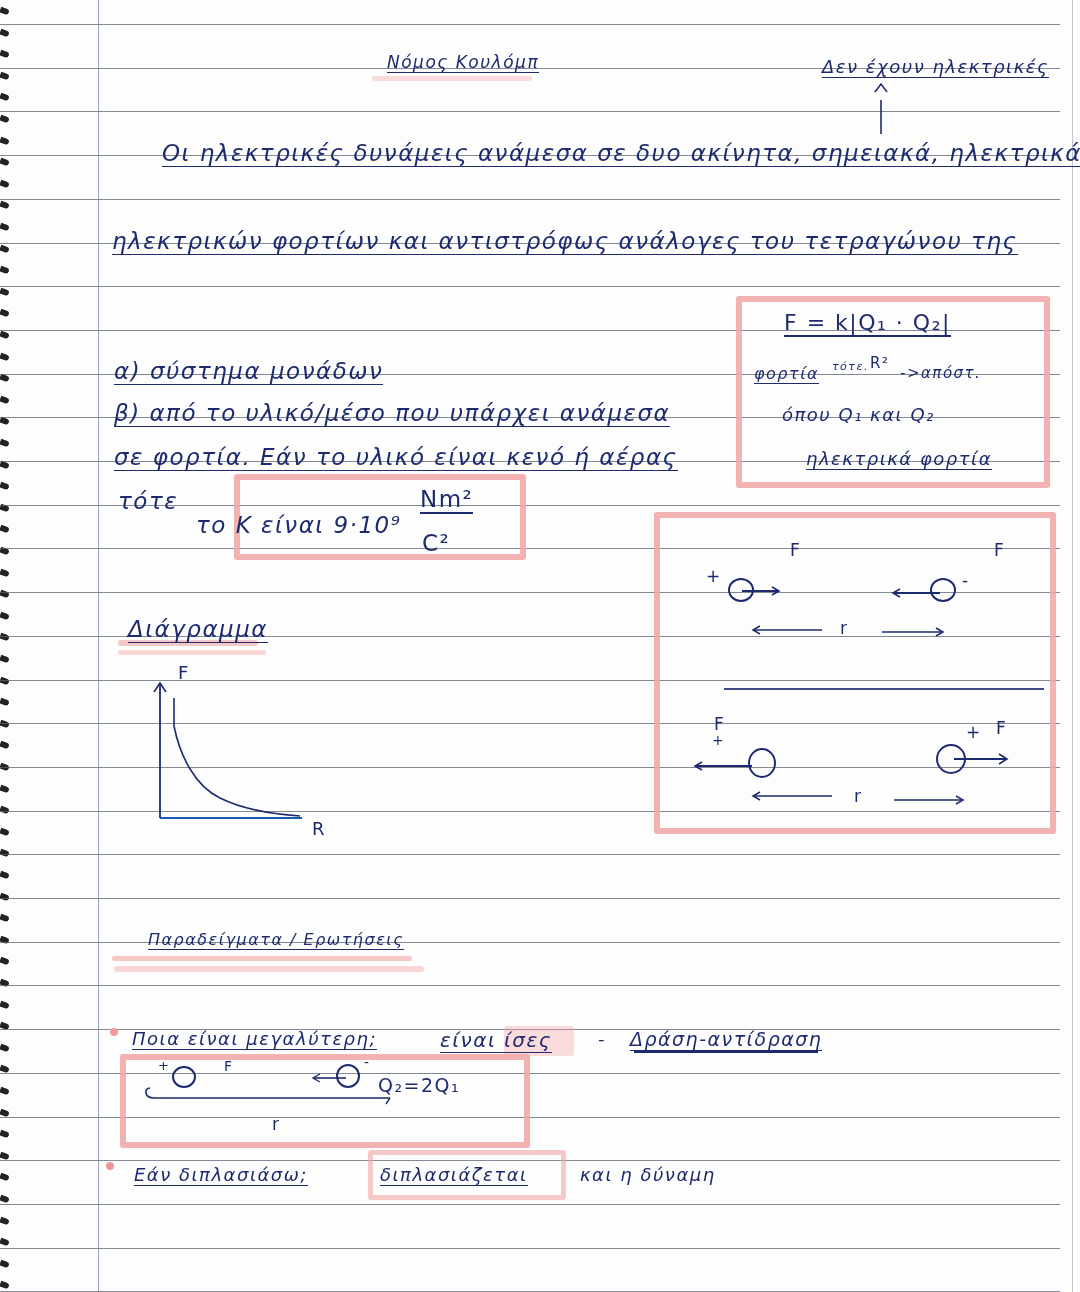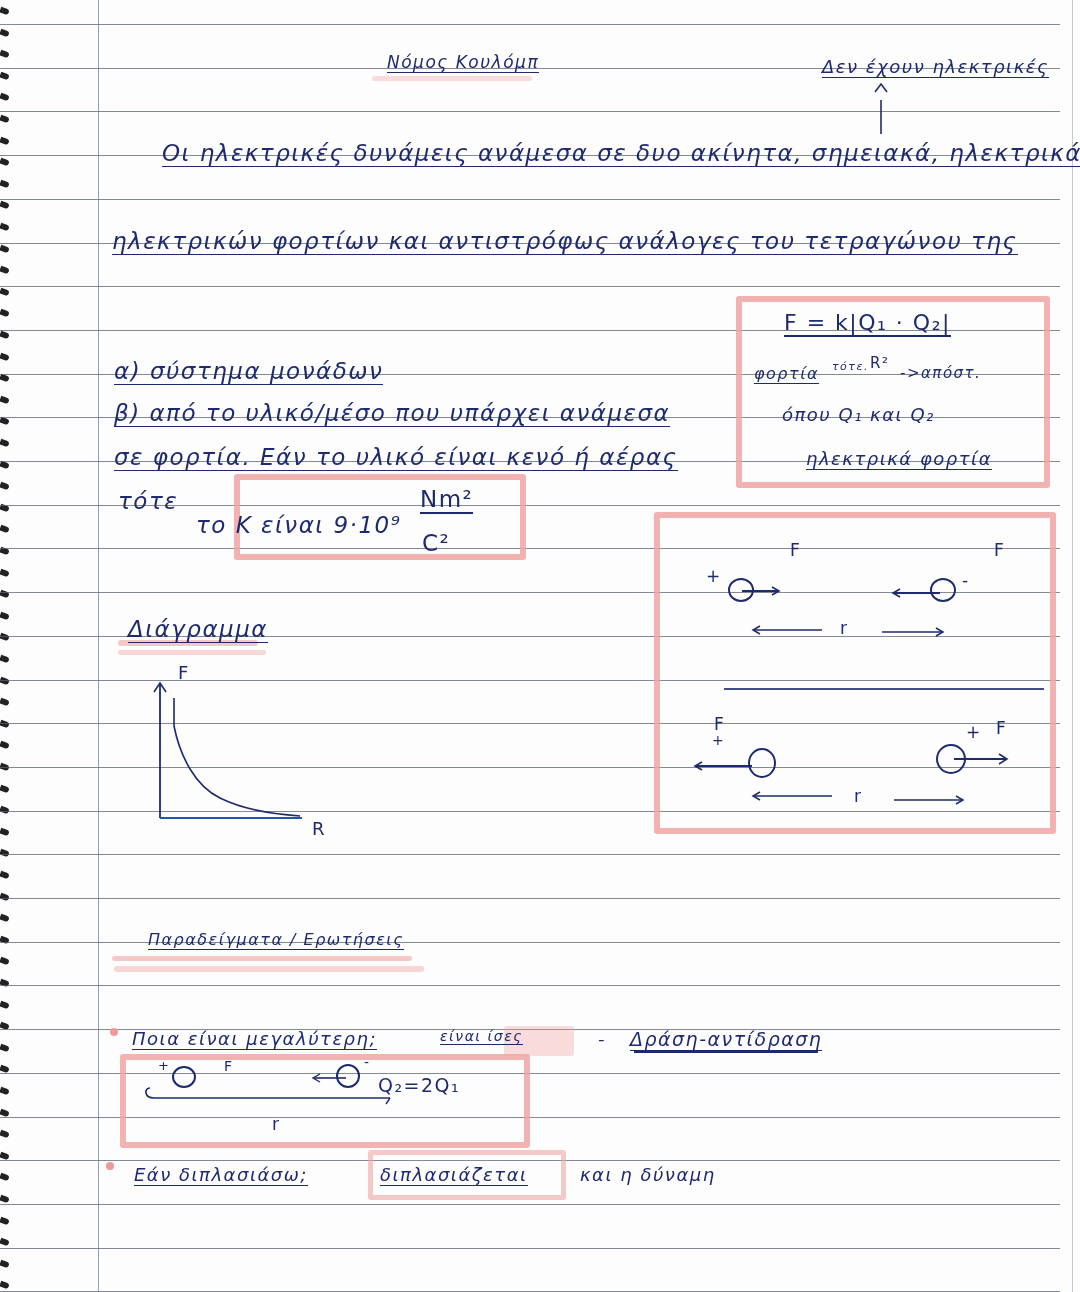--- a/index.html
+++ b/index.html
@@ -214,21 +214,21 @@
     <path d="M34 22 L34 50 C40 80 55 110 80 122 C100 132 130 138 160 140" stroke="#1d2b6e" stroke-width="1.6" fill="none"></path>
   </svg>
 
   <div class="hl" style="left:112px;top:956px;width:300px;height:5px;"></div>
   <div class="hl" style="left:114px;top:966px;width:310px;height:6px;opacity:.4;"></div>
   <div class="ink u" style="left:116px;top:930px;font-size:16px;margin-left:32px;">Παραδείγματα / Ερωτήσεις</div>
 
   <div class="dot" style="left:110px;top:1028px;"></div>
   <div class="ink u" style="left:132px;top:1028px;font-size:18px;">Ποια είναι μεγαλύτερη;</div>
   <div class="hl" style="left:504px;top:1026px;width:70px;height:30px;opacity:.35;"></div>
-  <div class="ink u" style="left:440px;top:1028px;font-size:14px;">είναι ίσες</div>
+  <div class="ink u" style="left:440px;top:1028px;font-size:20px;">είναι ίσες</div>
   <div class="ink" style="left:598px;top:1028px;font-size:18px;">-</div>
   <div class="ink" style="left:630px;top:1028px;font-size:19px;border-bottom:1.5px solid #1d2b6e;box-shadow:0 6px 0 -4px #1d2b6e;">Δράση-αντίδραση</div>
 
   <div class="box" style="left:120px;top:1054px;width:398px;height:82px;"></div>
   <div class="sym" style="left:158px;top:1058px;font-size:13px;">+</div>
   <div class="charge" style="left:172px;top:1066px;width:20px;height:18px;"></div>
   <div class="sym" style="left:224px;top:1058px;font-size:14px;">F</div>
   <svg style="left:312px;top:1072px;" width="36" height="12">
     <line x1="2" y1="6" x2="34" y2="6" stroke="#1d2b6e" stroke-width="1.6"></line>
     <path d="M8 2 L1 6 L8 10" stroke="#1d2b6e" stroke-width="1.4" fill="none"></path>

